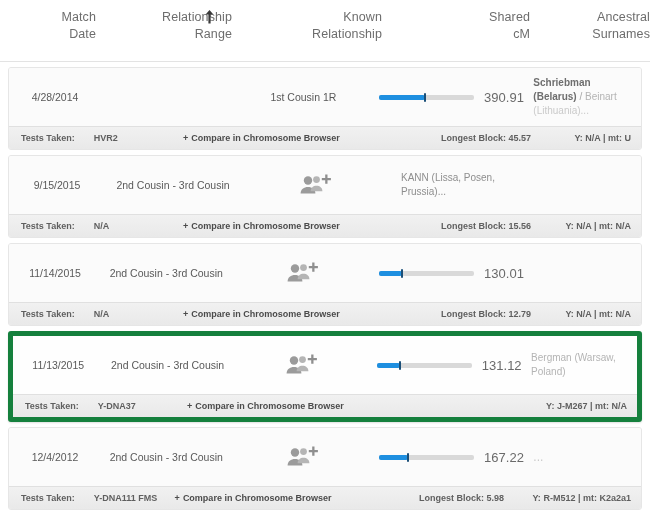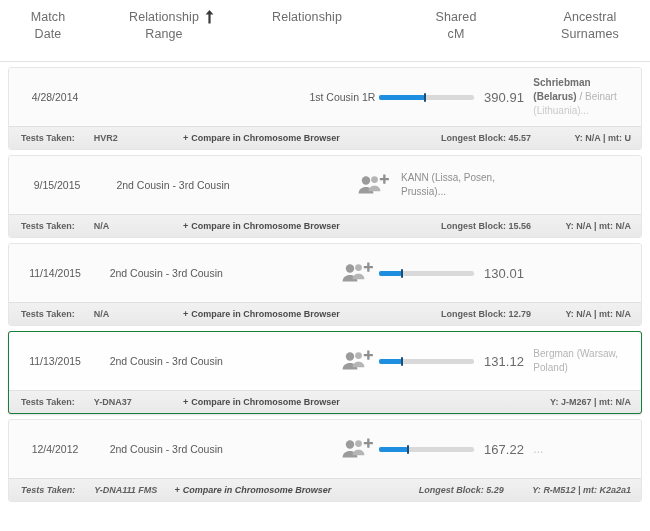--- a/index.html
+++ b/index.html
@@ -29,21 +29,21 @@
     height: 62px;
     box-sizing: border-box;
     padding: 9px 0 0 0;
     background: #ffffff;
     border-bottom: 1px solid #e3e3e3;
   }
   .th {
     font-size: 12.5px;
     line-height: 17px;
     color: #6d6d6d;
-    text-align: center;
+    text-align: right;
     font-weight: 400;
     letter-spacing: .1px;
     position: relative;
   }
   .th-line { display: block; }
   .th-match-date { width: 96px; }
   .th-rel-range  { width: 136px; }
   .th-known-rel  { width: 150px; }
   .th-shared-cm  { width: 148px; }
   .th-surnames   { width: 120px; }
@@ -64,21 +64,21 @@
   }
   .match-card {
     margin: 5px 8px 0 8px;
     background: #fbfbfb;
     border: 1px solid #e6e6e6;
     border-radius: 3px;
     box-sizing: border-box;
     overflow: hidden;
   }
   .match-card.selected {
-    border: 1px solid #15803d;
+    border: 5px solid #15803d;
     box-shadow: 0 1px 2px rgba(0,0,0,.13);
     background: #b91c1c;
   }
 
   .match-main {
     display: flex;
     align-items: center;
     height: 58px;
     padding: 0;
     background: #fbfbfb;
@@ -102,21 +102,21 @@
     font-size: 10.5px;
     color: #595959;
   }
   .c-known {
     width: 150px;
     text-align: center;
     font-size: 10.5px;
     color: #595959;
     display: flex;
     align-items: center;
-    justify-content: flex-end;
+    justify-content: center;
     height: 58px;
   }
   .c-cm {
     width: 148px;
     display: flex;
     align-items: center;
     justify-content: flex-start;
     padding-left: 4px;
   }
   .c-surnames {
@@ -218,21 +218,21 @@
   }
   .f-haplo {
     flex: 1;
     text-align: right;
     padding-right: 10px;
     box-sizing: border-box;
     white-space: nowrap;
   }
 
   
-  .match-card.clipped .match-footer { border-bottom: none; font-style: italic; }
+  .match-card.clipped .match-footer { border-bottom: none; }
 </style>
 </head>
 <body>
 
 <div class="matches-app">
 
   <div class="table-header">
     <div class="th th-match-date">
       <span class="th-line">Match</span>
       <span class="th-line">Date</span>
@@ -240,20 +240,21 @@
     <div class="th th-rel-range">
       <span class="th-line">Relationship</span>
       <span class="th-line">Range</span>
       <span class="sort-arrow">
         <svg width="9" height="14" viewBox="0 0 9 14">
           <path d="M4.5 0 L8.4 4.6 L5.6 4.6 L5.6 13.6 L3.4 13.6 L3.4 4.6 L0.6 4.6 Z" fill="#3a3a3a"></path>
         </svg>
       </span>
     </div>
     <div class="th th-known-rel">
+      <span class="th-line">Known</span>
       <span class="th-line">Relationship</span>
     </div>
     <div class="th th-shared-cm">
       <span class="th-line">Shared</span>
       <span class="th-line">cM</span>
     </div>
     <div class="th th-surnames">
       <span class="th-line">Ancestral</span>
       <span class="th-line">Surnames</span>
     </div>
@@ -501,21 +502,21 @@
 
     <div class="match-footer">
       <div class="f-tests">
         <span class="f-label">Tests Taken:</span><span class="f-val">Y-DNA111  FMS</span>
       </div>
       <div class="f-compare">
         <span class="plus">+</span><span>Compare in Chromosome Browser</span>
       </div>
       <div class="f-block">
         <span>Longest Block:</span>
-        <span>5.29</span>
+        <span>5.98</span>
       </div>
       <div class="f-haplo">
         <span>Y:</span>
         <span>R-M512</span>
         <span>|</span>
         <span>mt:</span>
         <span>K2a2a1</span>
       </div>
     </div>
       </div>

